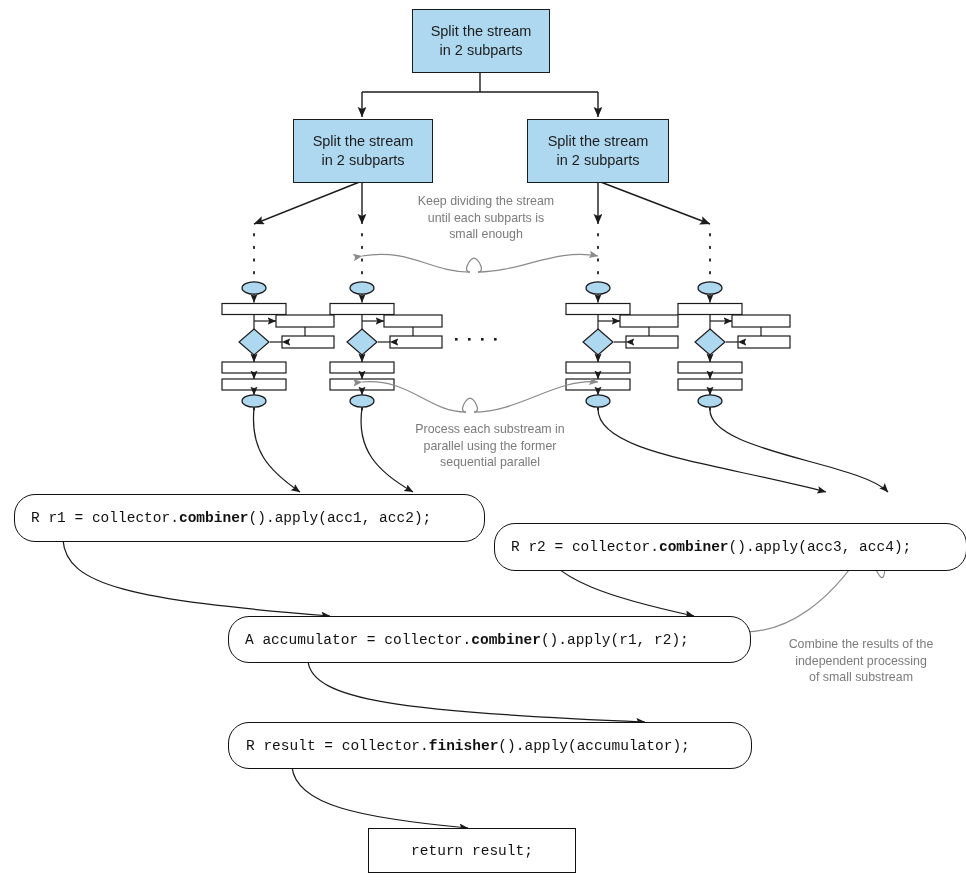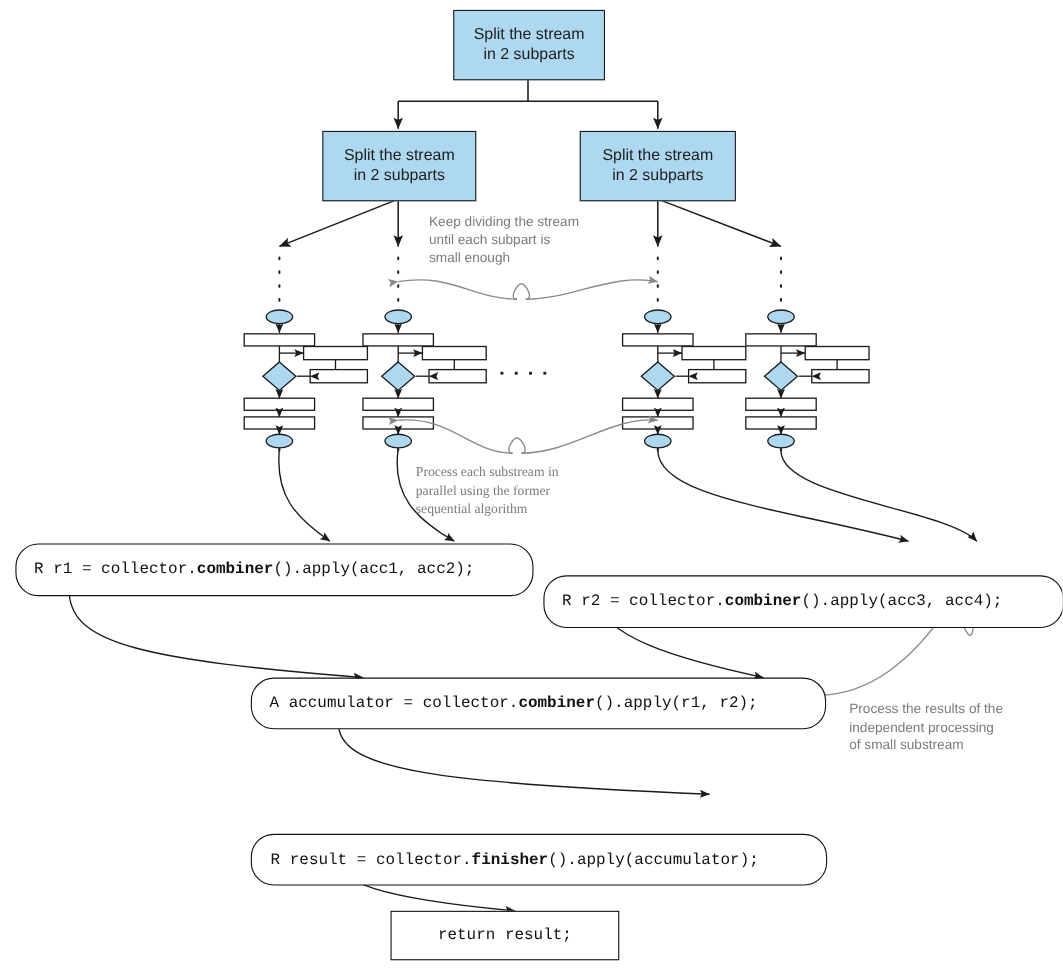--- a/index.html
+++ b/index.html
@@ -16,21 +16,21 @@
     position:absolute;background:#ffffff;border:1.3px solid #111;
     display:flex;align-items:center;
     font-family:"Liberation Mono",monospace;font-size:14.5px;color:#111;
     letter-spacing:0px;white-space:pre;
   }
   .code-box.pad{padding-left:16px;border-radius:21px;}
   .code-box.centered{justify-content:center;padding-left:0;}
   .code-box b{font-weight:bold;}
   .note{
     position:absolute;color:#7b7b7b;font-size:12.4px;line-height:1.33;
-    text-align:left;font-family:"Liberation Sans",sans-serif;
+    text-align:center;font-family:"Liberation Sans",sans-serif;
   }
 </style>
 </head>
 <body>
 
 <div id="stage">
 
   <svg id="canvas" viewBox="0 0 966 884">
     <defs>
       <marker id="arrow" markerWidth="9" markerHeight="9" refX="7.2" refY="3.1" orient="auto" markerUnits="strokeWidth">
@@ -230,49 +230,49 @@
 
   <div class="blue-box" style="left:527px;top:119px;width:140px;height:62px;">
     <span>
       <span>Split the stream</span><br>
       <span>in 2 subparts</span>
     </span>
   </div>
 
   <div class="note" style="left:390px;top:193px;width:192px;">
     <div>Keep dividing the stream</div>
-    <div>until each subpart is</div>
+    <div>until each subparts is</div>
     <div>small enough</div>
   </div>
 
-  <div class="note" style="left:378px;top:421px;width:198px;font-family:Liberation Serif, serif;">
+  <div class="note" style="left:391px;top:421px;width:198px;">
     <div>Process each substream in</div>
     <div>parallel using the former</div>
-    <div>sequential algorithm</div>
+    <div>sequential parallel</div>
   </div>
 
   <div class="note" style="left:772px;top:636px;width:178px;">
-    <div>Process the results of the</div>
+    <div>Combine the results of the</div>
     <div>independent processing</div>
     <div>of small substream</div>
   </div>
 
   <div class="code-box pad" style="left:14px;top:494px;width:453px;height:46px;">
     <span><span>R r1 = collector.</span><b>combiner</b><span>().apply(acc1, acc2);</span></span>
   </div>
 
   <div class="code-box pad" style="left:494px;top:523px;width:455px;height:46px;">
     <span><span>R r2 = collector.</span><b>combiner</b><span>().apply(acc3, acc4);</span></span>
   </div>
 
   <div class="code-box pad" style="left:228px;top:616px;width:505px;height:45px;">
     <span><span>A accumulator = collector.</span><b>combiner</b><span>().apply(r1, r2);</span></span>
   </div>
 
-  <div class="code-box pad" style="left:228px;top:758px;width:505px;height:45px;padding-left:17px;">
+  <div class="code-box pad" style="left:228px;top:722px;width:505px;height:45px;padding-left:17px;">
     <span><span>R result = collector.</span><b>finisher</b><span>().apply(accumulator);</span></span>
   </div>
 
-  <div class="code-box centered" style="left:355px;top:828px;width:206px;height:43px;">
+  <div class="code-box centered" style="left:368px;top:828px;width:206px;height:43px;">
     <span><span>return result;</span></span>
   </div>
 
 </div>
 
 </body></html>

